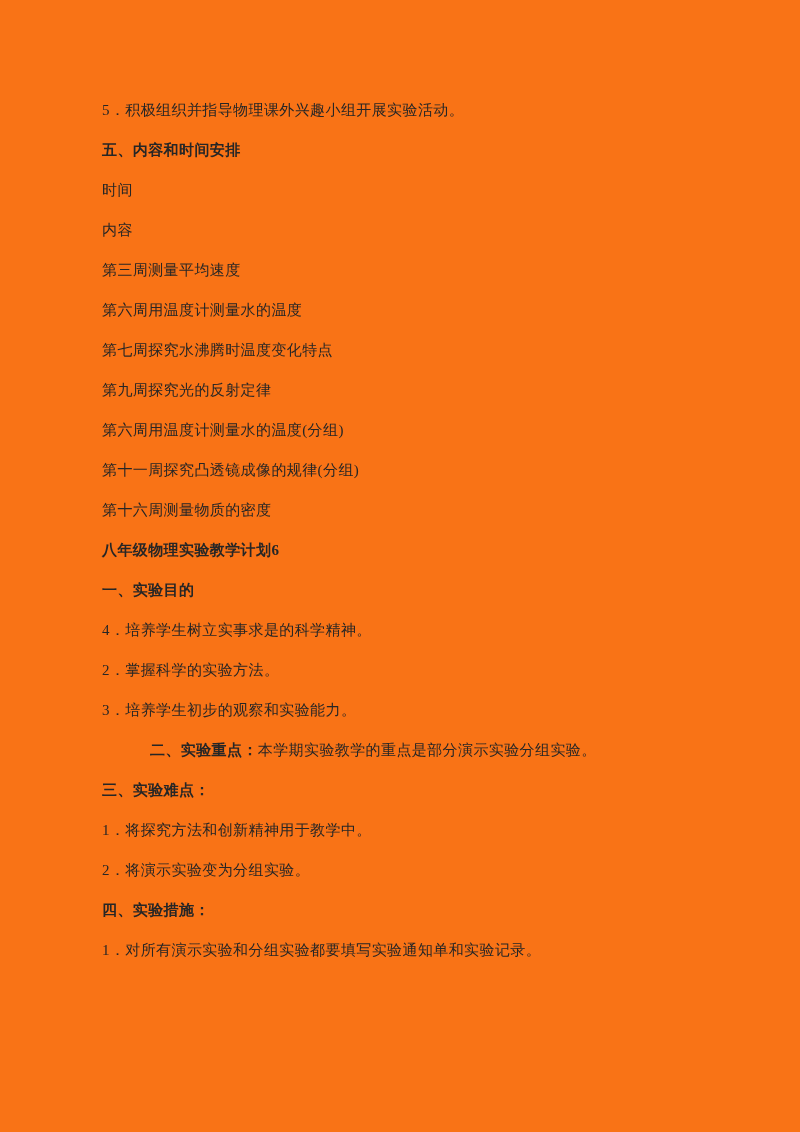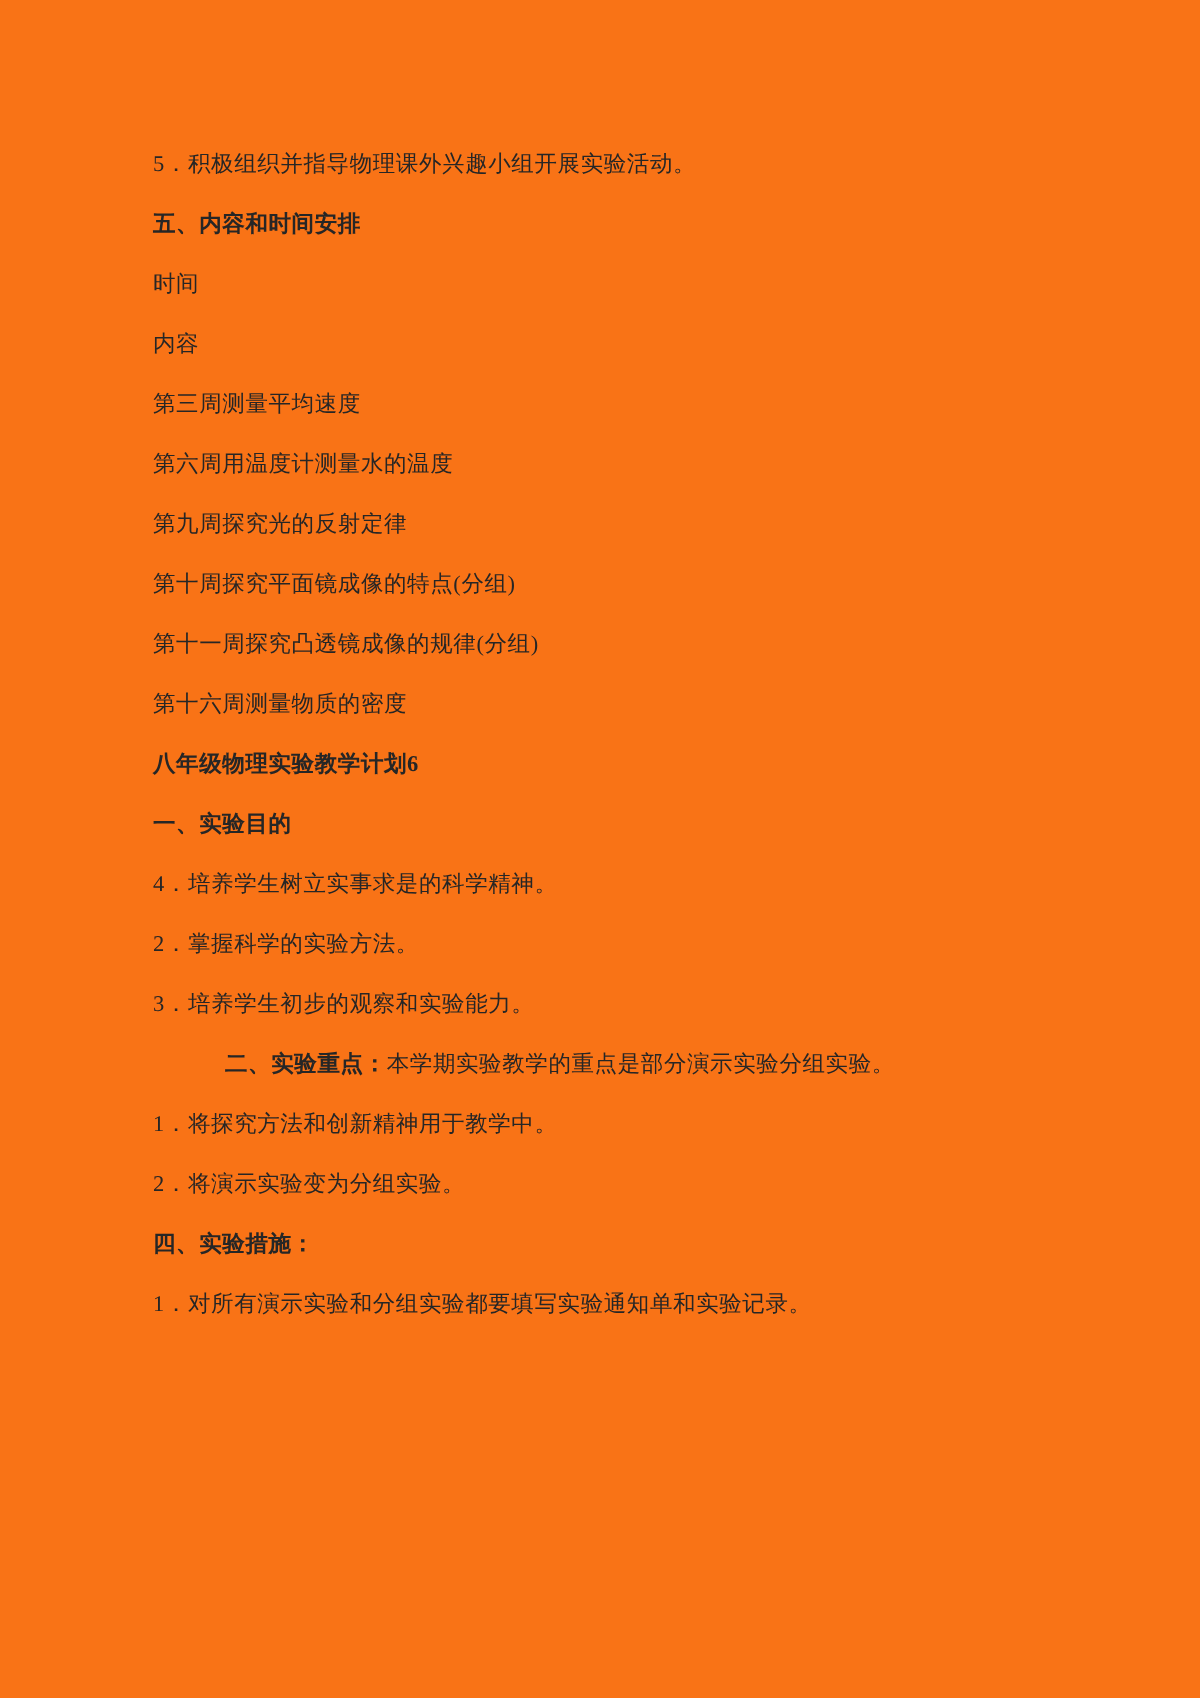--- a/index.html
+++ b/index.html
@@ -39,36 +39,38 @@
   <div class="doc">
 
     <p>5．积极组织并指导物理课外兴趣小组开展实验活动。</p>
 
     <p class="b">五、内容和时间安排</p>
 
     <p>时间</p>
     <p>内容</p>
     <p>第三周测量平均速度</p>
     <p>第六周用温度计测量水的温度</p>
+    <p>第七周探究水沸腾时温度变化特点</p>
     <p>第九周探究光的反射定律</p>
-    <p>第十周探究平面镜成像的特点(分组)</p>
+    <p>第六周用温度计测量水的温度(分组)</p>
     <p>第十一周探究凸透镜成像的规律(分组)</p>
     <p>第十六周测量物质的密度</p>
 
     <p class="b">八年级物理实验教学计划6</p>
 
 
     <p class="b">一、实验目的</p>
 
     <p>4．培养学生树立实事求是的科学精神。</p>
     <p>2．掌握科学的实验方法。</p>
     <p>3．培养学生初步的观察和实验能力。</p>
 
     <p><span class="b">二、实验重点：</span><span>本学期实验教学的重点是部分演示实验分组实验。</span></p>
 
+    <p class="b">三、实验难点：</p>
 
     <p>1．将探究方法和创新精神用于教学中。</p>
     <p>2．将演示实验变为分组实验。</p>
 
     <p class="b">四、实验措施：</p>
 
     <p>1．对所有演示实验和分组实验都要填写实验通知单和实验记录。</p>
 
   </div>
 </div>

